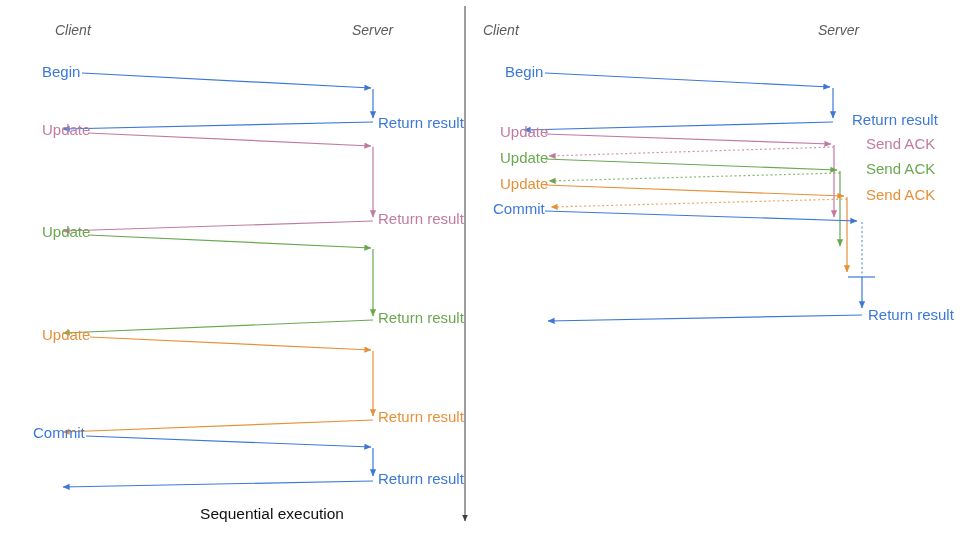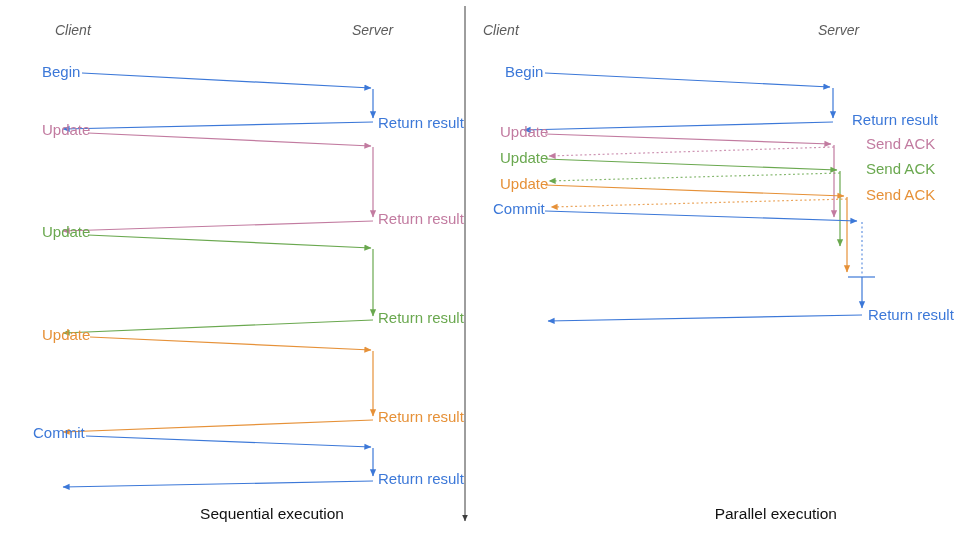--- a/index.html
+++ b/index.html
@@ -142,17 +142,16 @@
 
   <span class="lbl c-green" style="left:500px;top:151px;">Update</span>
   <span class="lbl c-green" style="left:866px;top:162px;">Send ACK</span>
 
   <span class="lbl c-orange" style="left:500px;top:177px;">Update</span>
   <span class="lbl c-orange" style="left:866px;top:188px;">Send ACK</span>
 
   <span class="lbl c-blue" style="left:493px;top:202px;">Commit</span>
   <span class="lbl c-blue" style="left:868px;top:308px;">Return result</span>
 
-  <div class="cap" style="left:617px;top:505px;">Parallel execution</div>
 
   <span class="time-lbl" style="left:449px;top:548px;">Time</span>
 
 </div>
 
 </body></html>

